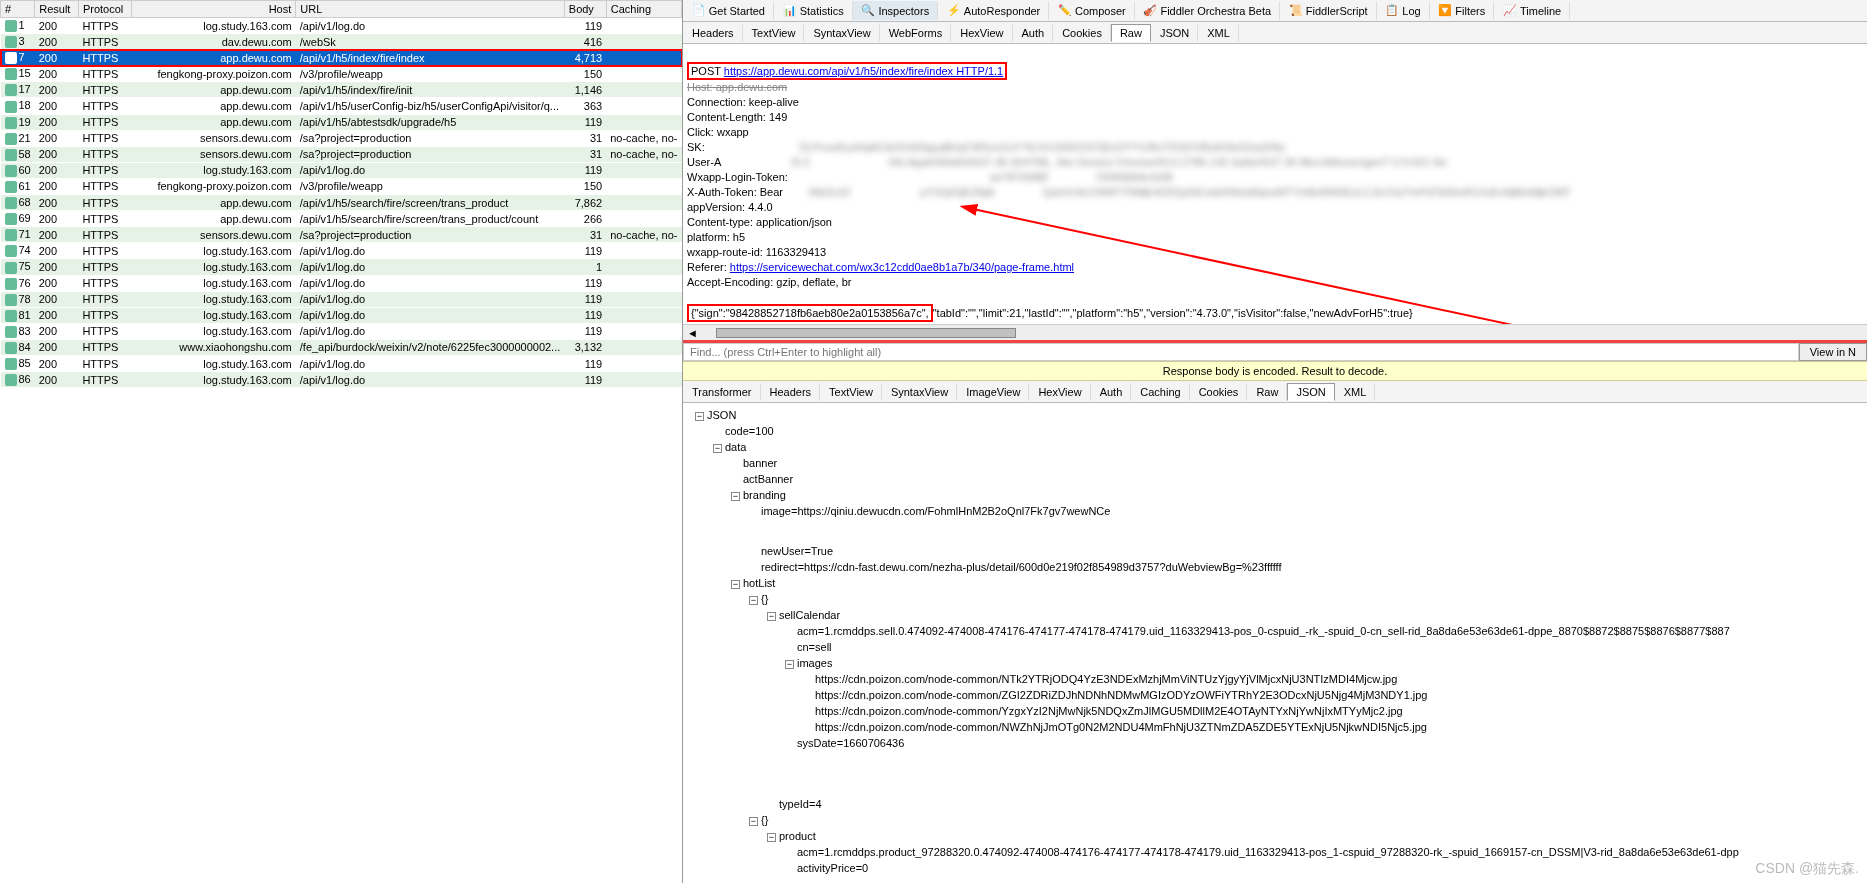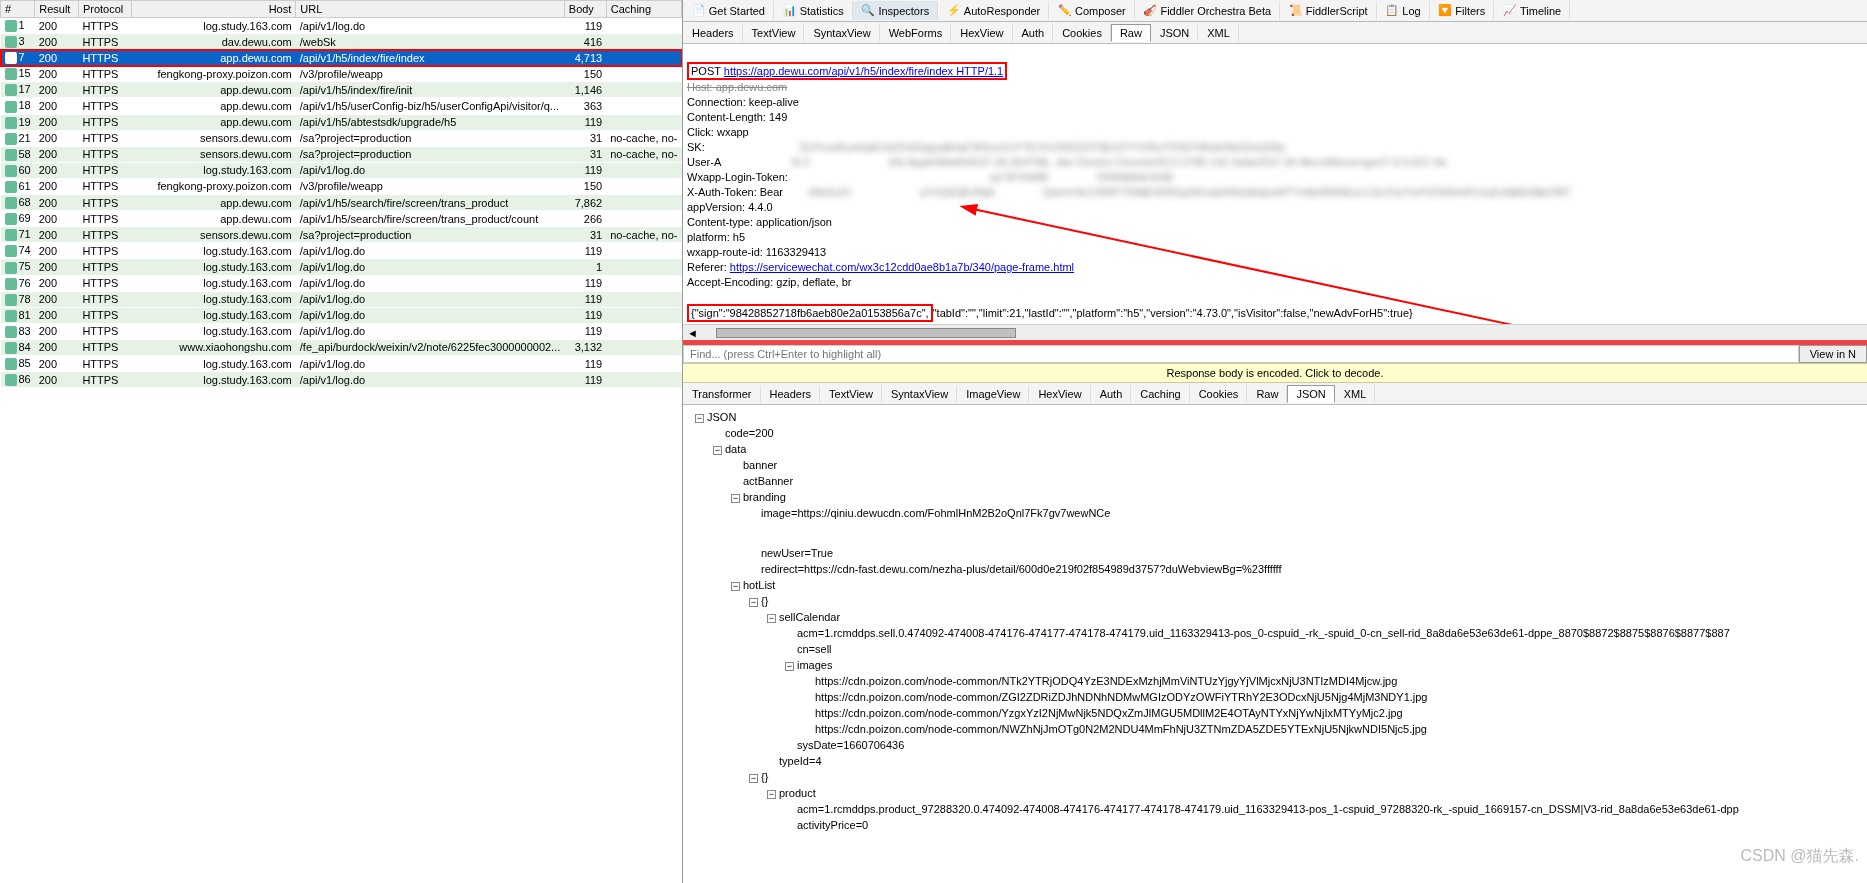--- a/index.html
+++ b/index.html
@@ -16,31 +16,31 @@
 tr.sel td{background:#0a64c8;color:#fff}
 tr.sel{outline:2px solid red;outline-offset:-1px}
 .ico{display:inline-block;width:12px;height:12px;vertical-align:middle;margin-right:2px;border-radius:2px}
 .toolbar,.tabs,.tabs2{display:flex;align-items:center;background:#f4f4f4;border-bottom:1px solid #bbb;height:22px;flex-wrap:nowrap;overflow:hidden}
 .toolbar .btn,.tabs .tab,.tabs2 .tab{padding:2px 8px;border:1px solid transparent;border-right:1px solid #ddd;cursor:pointer;white-space:nowrap;font-size:11px}
 .toolbar .btn{display:flex;align-items:center;gap:3px}
 .tabs .tab.active,.tabs2 .tab.active{background:#fff;border:1px solid #999;border-bottom:1px solid #fff}
 .raw{flex:1;overflow:auto;padding:4px;font-family:Consolas,monospace;font-size:11px;line-height:14px;white-space:pre;position:relative;min-height:0}
 .raw a{color:#0000ee;text-decoration:underline}
 .box-red{border:2px solid red;padding:0 2px;display:inline-block}
-.findbar{display:flex;border-top:5px solid #ef4444;background:#3b82f6}
+.findbar{display:flex;border-top:3px solid #ef4444;background:#3b82f6}
 .findbar input{flex:1;border:1px solid #ccc;padding:2px 6px;font-size:11px;color:#888}
 .findbar button{padding:2px 10px;border:1px solid #999;background:#eee;font-size:11px}
 .yellow{background:#ffffcc;text-align:center;padding:3px;border-top:1px solid #cc9;border-bottom:1px solid #cc9;font-size:11px;cursor:pointer}
 .tree{flex:1;overflow:auto;padding:4px;font-size:11px;line-height:16px}
 .tree .n{white-space:nowrap}
 .tg{display:inline-block;width:9px;height:9px;border:1px solid #888;text-align:center;line-height:7px;font-size:9px;margin-right:3px;background:#fff}
 .arrow{position:absolute;pointer-events:none}
 .scrollh{height:16px;background:#eee;border-top:1px solid #ccc;display:flex;align-items:center}
 .scrollh .th{width:300px;height:10px;background:#c0c0c0;border:1px solid #888;margin-left:14px}
-.credit{position:absolute;right:8px;bottom:16px;color:#bbb;font-size:16px}
+.credit{position:absolute;right:8px;bottom:5px;color:#bbb;font-size:14px}
 .obsc{filter:blur(3px);color:#888}
 </style>
 </head>
 <body>
 
 <div class="wrap">
   <div class="left">
     <table>
       <thead>
           <tr>
@@ -323,57 +323,57 @@
     <div class="scrollh">
         <span style="padding:0 4px">◄</span>
         <div class="th"></div>
       </div>
 
     <div class="findbar">
       <input placeholder="Find... (press Ctrl+Enter to highlight all)" style="">
       <button>View in N</button>
     </div>
 
-    <div class="yellow">Response body is encoded. Click to decode.</div>
+    <div class="yellow">Response body is encoded. Result to decode.</div>
     <div class="tabs2" id="respTabs">
         <div class="tab">Transformer</div>
         <div class="tab">Headers</div>
         <div class="tab">TextView</div>
         <div class="tab">SyntaxView</div>
         <div class="tab">ImageView</div>
         <div class="tab">HexView</div>
         <div class="tab">Auth</div>
         <div class="tab">Caching</div>
         <div class="tab">Cookies</div>
         <div class="tab">Raw</div>
         <div class="tab active">JSON</div>
         <div class="tab">XML</div>
       </div>
     <div class="tree" id="tree">
         <div class="n" style="padding-left: 8px;"><span class="tg">−</span><span>JSON</span></div>
-        <div class="n" style="padding-left: 26px;"><span style="display:inline-block;width:12px"></span><span>code=200</span></div>
+        <div class="n" style="padding-left: 26px;"><span style="display:inline-block;width:12px"></span><span>code=100</span></div>
         <div class="n" style="padding-left: 26px;"><span class="tg">−</span><span>data</span></div>
         <div class="n" style="padding-left: 44px;"><span style="display:inline-block;width:12px"></span><span>banner</span></div>
         <div class="n" style="padding-left: 44px;"><span style="display:inline-block;width:12px"></span><span>actBanner</span></div>
         <div class="n" style="padding-left: 44px;"><span class="tg">−</span><span>branding</span></div>
         <div class="n" style="padding-left: 62px;"><span style="display:inline-block;width:12px"></span><span>image=https://qiniu.dewucdn.com/FohmlHnM2B2oQnl7Fk7gv7wewNCe</span></div>
         <div class="n" style="padding-left: 62px; margin-top: 24px;"><span style="display:inline-block;width:12px"></span><span>newUser=True</span></div>
         <div class="n" style="padding-left: 62px;"><span style="display:inline-block;width:12px"></span><span>redirect=https://cdn-fast.dewu.com/nezha-plus/detail/600d0e219f02f854989d3757?duWebviewBg=%23ffffff</span></div>
         <div class="n" style="padding-left: 44px;"><span class="tg">−</span><span>hotList</span></div>
         <div class="n" style="padding-left: 62px;"><span class="tg">−</span><span>{}</span></div>
         <div class="n" style="padding-left: 80px;"><span class="tg">−</span><span>sellCalendar</span></div>
         <div class="n" style="padding-left: 98px;"><span style="display:inline-block;width:12px"></span><span>acm=1.rcmddps.sell.0.474092-474008-474176-474177-474178-474179.uid_1163329413-pos_0-cspuid_-rk_-spuid_0-cn_sell-rid_8a8da6e53e63de61-dppe_8870$8872$8875$8876$8877$887</span></div>
         <div class="n" style="padding-left: 98px;"><span style="display:inline-block;width:12px"></span><span>cn=sell</span></div>
         <div class="n" style="padding-left: 98px;"><span class="tg">−</span><span>images</span></div>
         <div class="n" style="padding-left: 116px;"><span style="display:inline-block;width:12px"></span><span>https://cdn.poizon.com/node-common/NTk2YTRjODQ4YzE3NDExMzhjMmViNTUzYjgyYjVlMjcxNjU3NTIzMDI4Mjcw.jpg</span></div>
         <div class="n" style="padding-left: 116px;"><span style="display:inline-block;width:12px"></span><span>https://cdn.poizon.com/node-common/ZGI2ZDRiZDJhNDNhNDMwMGIzODYzOWFiYTRhY2E3ODcxNjU5Njg4MjM3NDY1.jpg</span></div>
         <div class="n" style="padding-left: 116px;"><span style="display:inline-block;width:12px"></span><span>https://cdn.poizon.com/node-common/YzgxYzI2NjMwNjk5NDQxZmJlMGU5MDllM2E4OTAyNTYxNjYwNjIxMTYyMjc2.jpg</span></div>
         <div class="n" style="padding-left: 116px;"><span style="display:inline-block;width:12px"></span><span>https://cdn.poizon.com/node-common/NWZhNjJmOTg0N2M2NDU4MmFhNjU3ZTNmZDA5ZDE5YTExNjU5NjkwNDI5Njc5.jpg</span></div>
         <div class="n" style="padding-left: 98px;"><span style="display:inline-block;width:12px"></span><span>sysDate=1660706436</span></div>
-        <div class="n" style="padding-left: 80px;"><span style="display:inline-block;width:12px"></span><span>typeId=4</span></div>
+        <div class="n" style="padding-left: 80px; margin-top: 45px;"><span style="display:inline-block;width:12px"></span><span>typeId=4</span></div>
         <div class="n" style="padding-left: 62px;"><span class="tg">−</span><span>{}</span></div>
         <div class="n" style="padding-left: 80px;"><span class="tg">−</span><span>product</span></div>
         <div class="n" style="padding-left: 98px;"><span style="display:inline-block;width:12px"></span><span>acm=1.rcmddps.product_97288320.0.474092-474008-474176-474177-474178-474179.uid_1163329413-pos_1-cspuid_97288320-rk_-spuid_1669157-cn_DSSM|V3-rid_8a8da6e53e63de61-dpp</span></div>
         <div class="n" style="padding-left: 98px;"><span style="display:inline-block;width:12px"></span><span>activityPrice=0</span></div>
       </div>
     <span class="credit">CSDN @猫先森.</span>
   </div>
 </div>
 
 </body></html>

